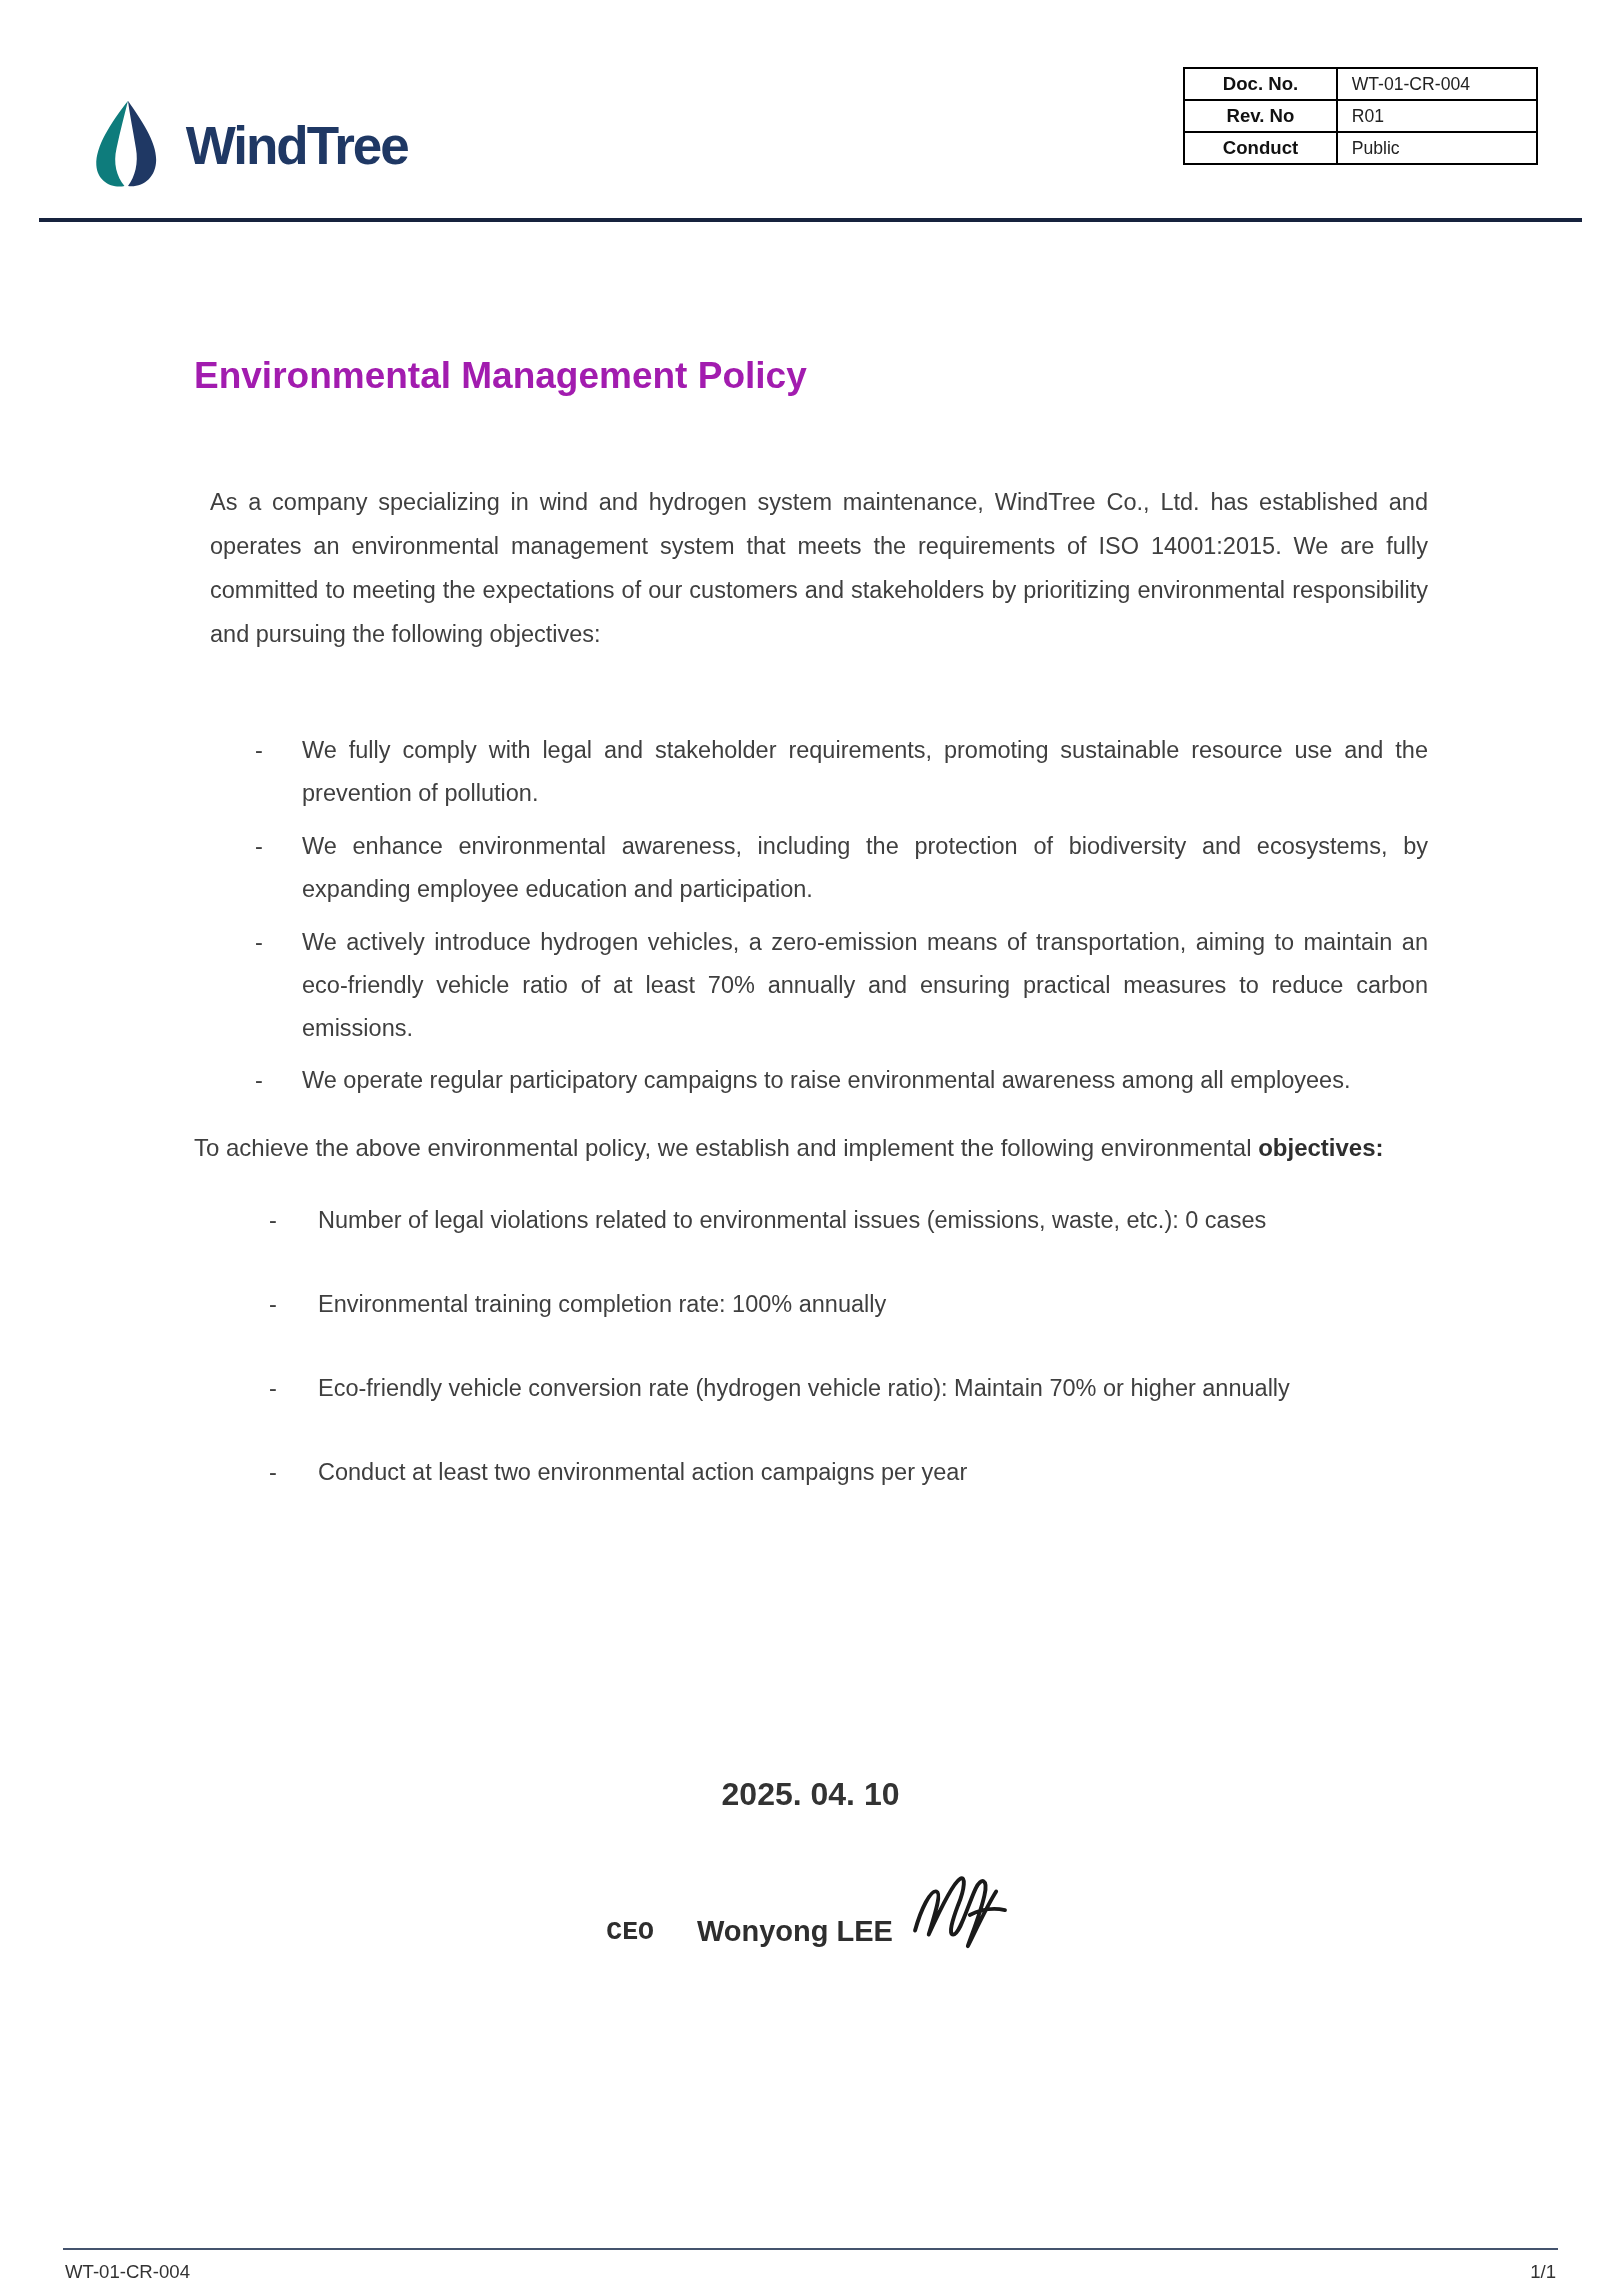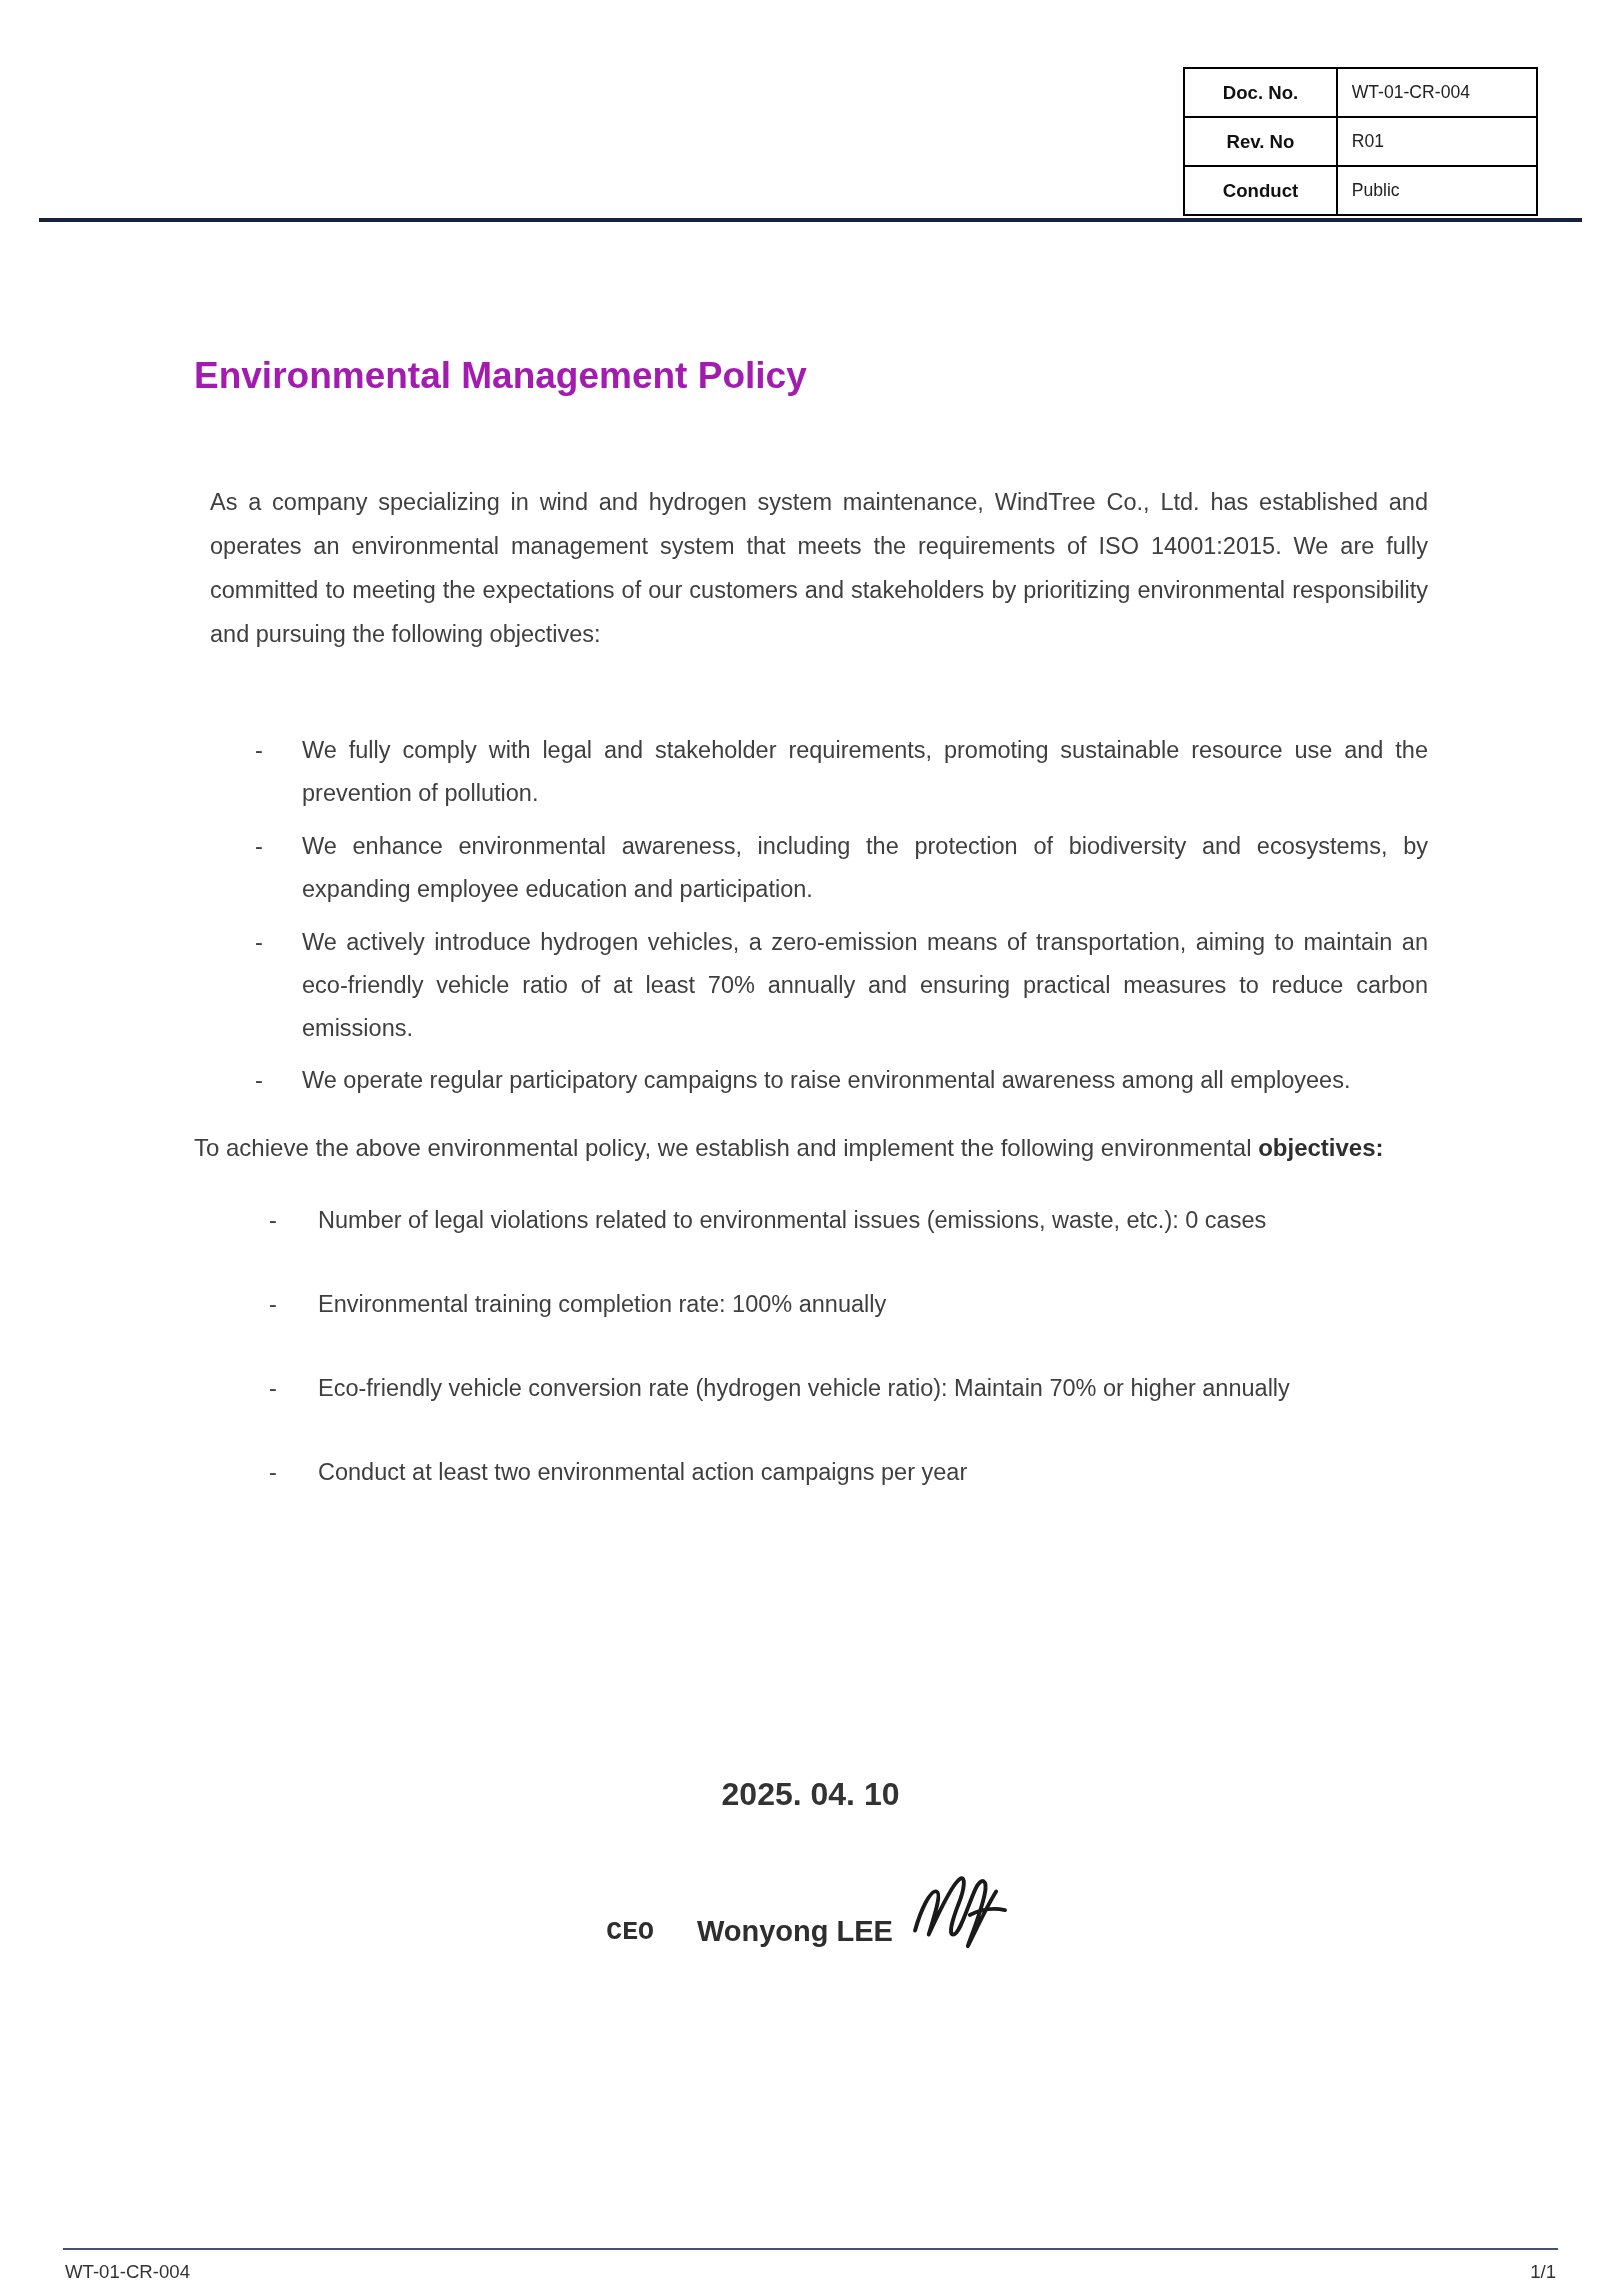--- a/index.html
+++ b/index.html
@@ -33,21 +33,21 @@
   }
   .doc-table {
     position: absolute;
     left: 1183px;
     top: 67px;
     border-collapse: collapse;
     table-layout: fixed;
   }
   .doc-table td {
     border: 2px solid #000000;
-    height: 49px;
+    height: 32px;
     box-sizing: border-box;
     vertical-align: middle;
   }
   .doc-table td.lbl {
     width: 153px;
     font-weight: 700;
     text-align: center;
     font-size: 18.6px;
     color: #111111;
   }
@@ -148,20 +148,29 @@
     justify-content: space-between;
     font-size: 18.6px;
     color: #333333;
   }
 </style>
 </head>
 <body>
 
 <div class="page">
 
+  <div class="logo">
+    <span>
+      <svg class="logo-icon" viewBox="0 0 100 104" xmlns="http://www.w3.org/2000/svg" aria-hidden="true">
+        <path fill="#0e7c7c" d="M50 4 C30 30 13 56 14 77 C15 95 31 104 46 101 C37 90 33 75 37 58 C41 39 46 20 50 4 Z"></path>
+        <path fill="#1f3864" d="M50 4 C65 26 82 50 82 71 C82 91 67 103 50 101 C58 90 62 75 59 58 C56 39 52 20 50 4 Z"></path>
+      </svg>
+    </span>
+    <span class="brand-text">WindTree</span>
+  </div>
 
   <table class="doc-table">
     <tbody>
       <tr>
         <td class="lbl">Doc. No.</td>
         <td class="val">WT-01-CR-004</td>
       </tr>
       <tr>
         <td class="lbl">Rev. No</td>
         <td class="val">R01</td>

